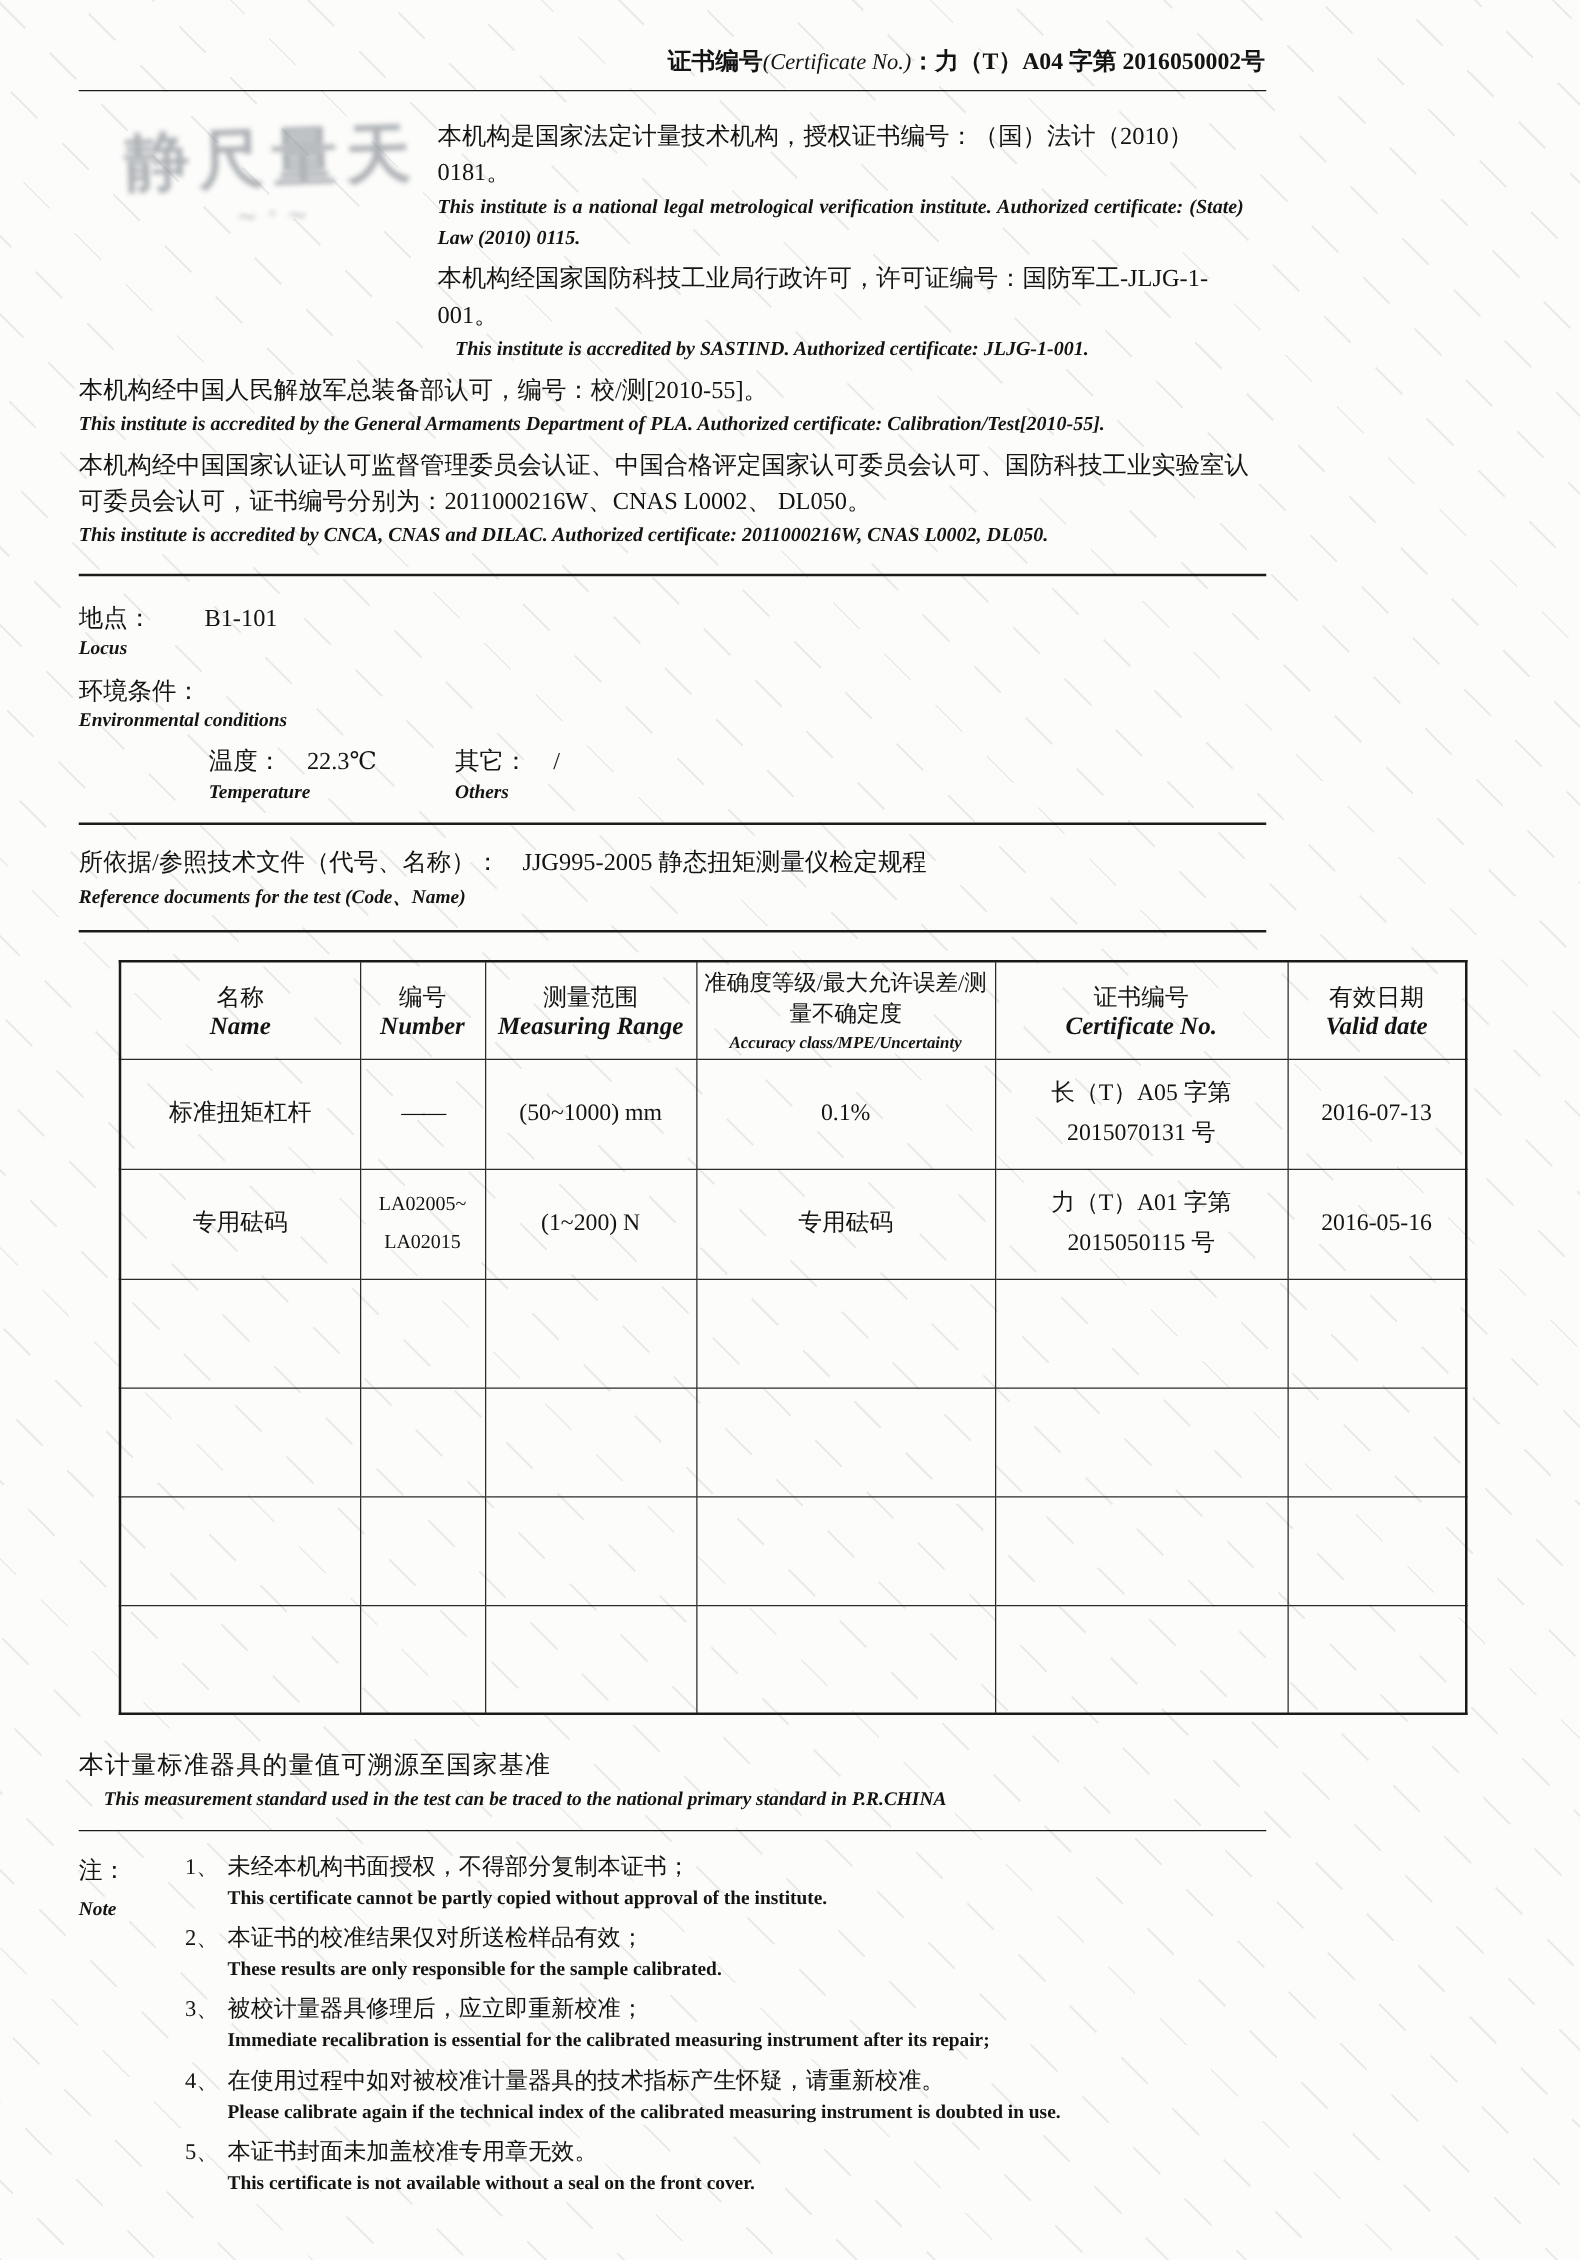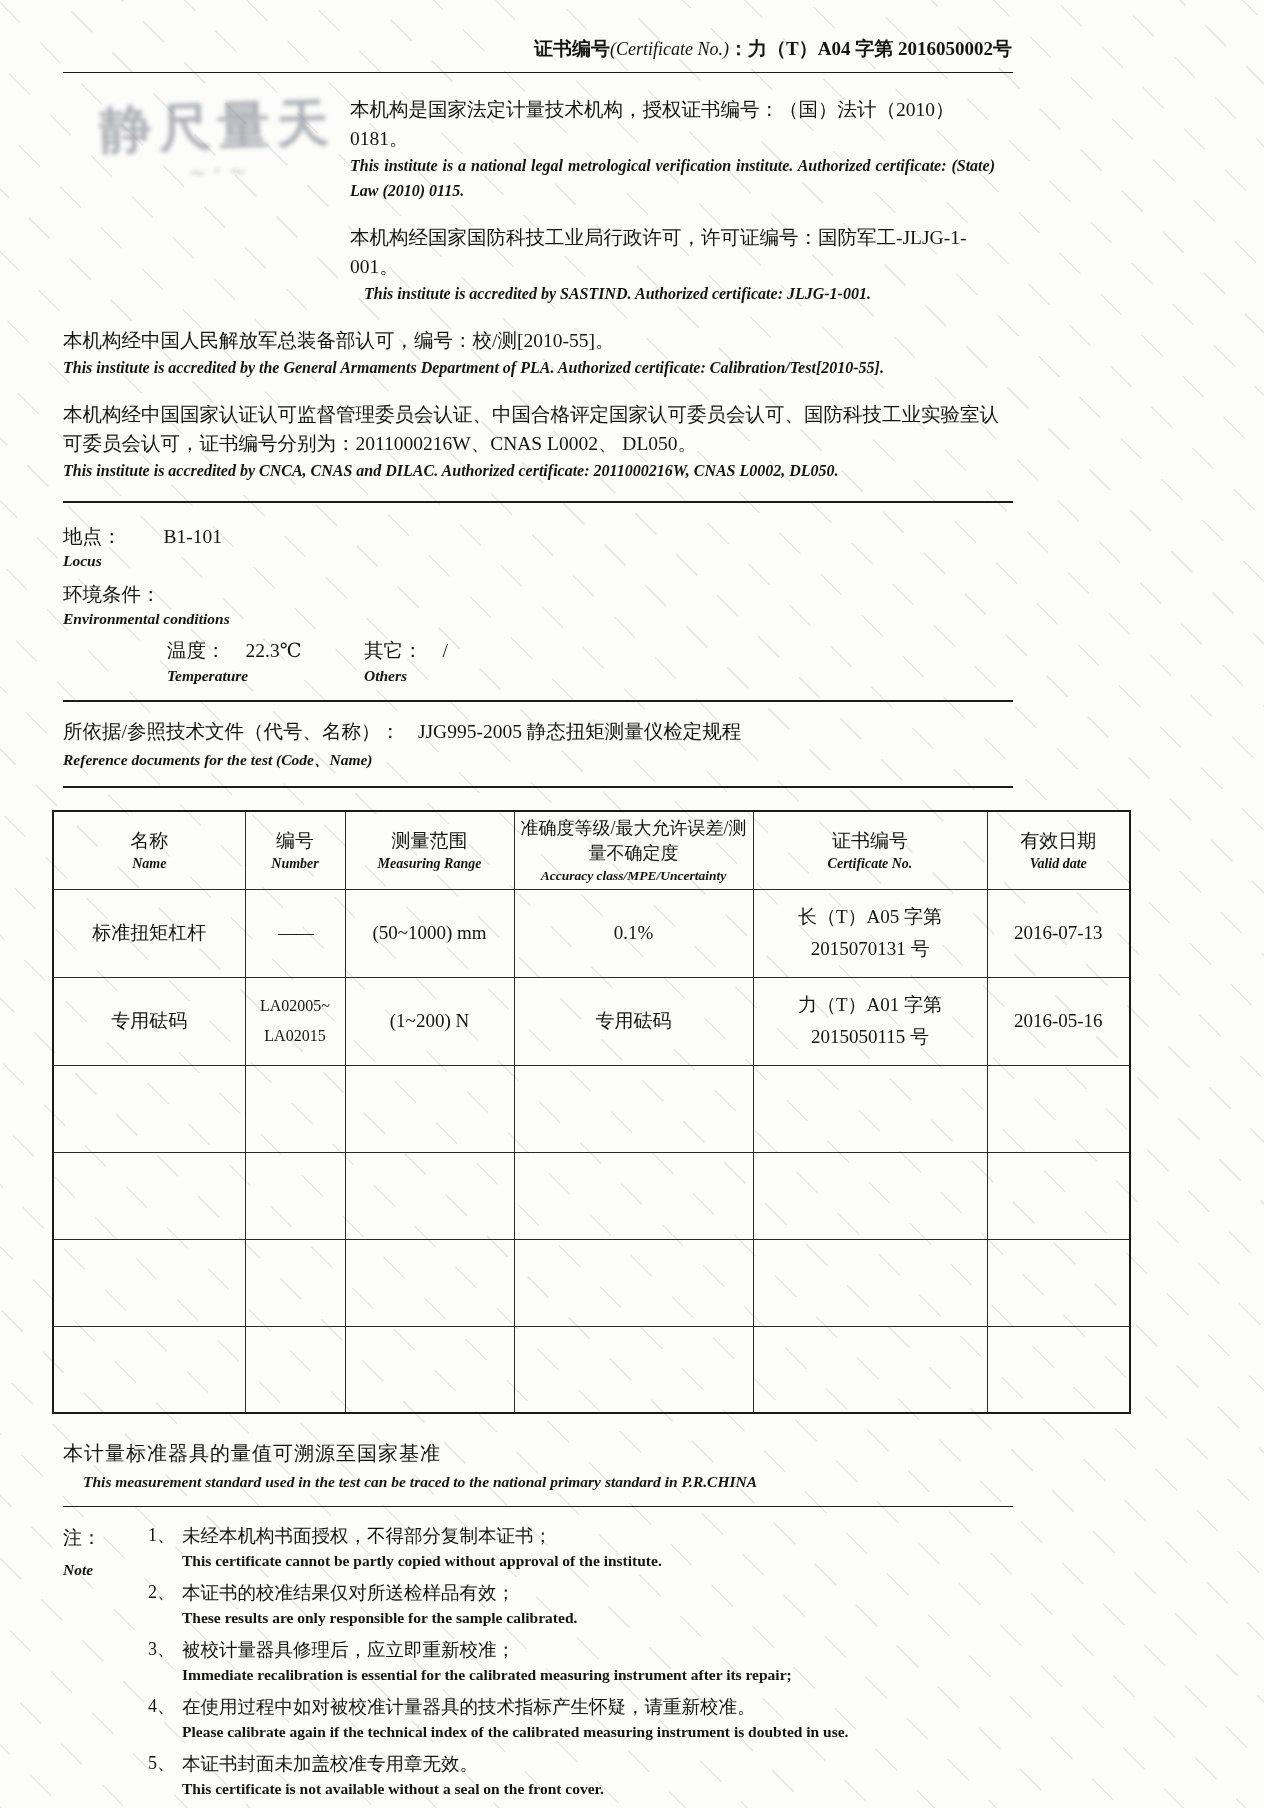--- a/index.html
+++ b/index.html
@@ -51,21 +51,21 @@
   .seal .big{font-size:52px;letter-spacing:7px;font-weight:bold;}
   .seal .small{font-size:15px;letter-spacing:3px;margin-top:2px;}
 
   
   .acc{margin:20px 63px 0 63px;width:950px;}
   .acc .zh-line{font-size:19.5px;line-height:29px;}
   .acc .en-line{font-size:16px;line-height:25px;}
   .acc.indent{margin-left:350px;width:645px;}
   .acc.indent .en-line{text-align:justify;}
   .acc .en-center{padding-left:14px;}
-  .acc{margin-top:20px;}
+  .acc{margin-top:6px;}
   .acc.first{margin-top:22px;}
 
   
   .sec{margin-left:63px;width:950px;}
   .locus{margin-top:20px;font-size:19.5px;}
   .locus .val{margin-left:42px;}
   .sub-en{font-size:15.5px;line-height:21px;font-style:italic;font-weight:bold;}
   .envhead{margin-top:10px;font-size:19.5px;}
   .env-row{display:flex;margin-left:167px;margin-top:8px;}
   .env-item{font-size:19.5px;}
@@ -78,34 +78,34 @@
   .ref{margin-top:16px;font-size:19.5px;}
   .ref .val{margin-left:18px;}
   .ref .sub-en{margin-top:4px;}
 
   
   .stdtitle{margin-top:20px;font-size:20px;letter-spacing:2px;}
   .stdtitle .sub-en{letter-spacing:0;margin-top:3px;}
 
   table.std{
     border-collapse:collapse;
-    margin:22px 0 0 52px;
+    margin:22px 0 0 95px;
     width:1077px;
     table-layout:fixed;
     border:2px solid #1a1a1a;
   }
   table.std td,table.std th{
     border:1.5px solid #2a2a2a;
     text-align:center;vertical-align:middle;
     padding:2px 4px;
     font-weight:normal;
   }
   table.std thead tr{height:78px;}
   table.std .th-zh{font-size:19px;line-height:26px;}
-  table.std .th-en{font-size:14px;line-height:19px;font-style:italic;font-weight:bold;}
+  table.std .th-en{font-size:20px;line-height:19px;font-style:italic;font-weight:bold;}
   table.std .col4 .th-zh{font-size:18px;line-height:25px;}
   table.std .col4 .th-en{font-size:13.5px;}
   table.std tbody tr{height:88px;}
   table.std tbody tr.empty{height:87px;}
   .cell{font-size:19px;line-height:32px;white-space:pre-line;}
   .cell.small{font-size:16px;line-height:30px;}
   .cell.dash{letter-spacing:-2px;}
 
   
   .trace{margin-top:26px;}

